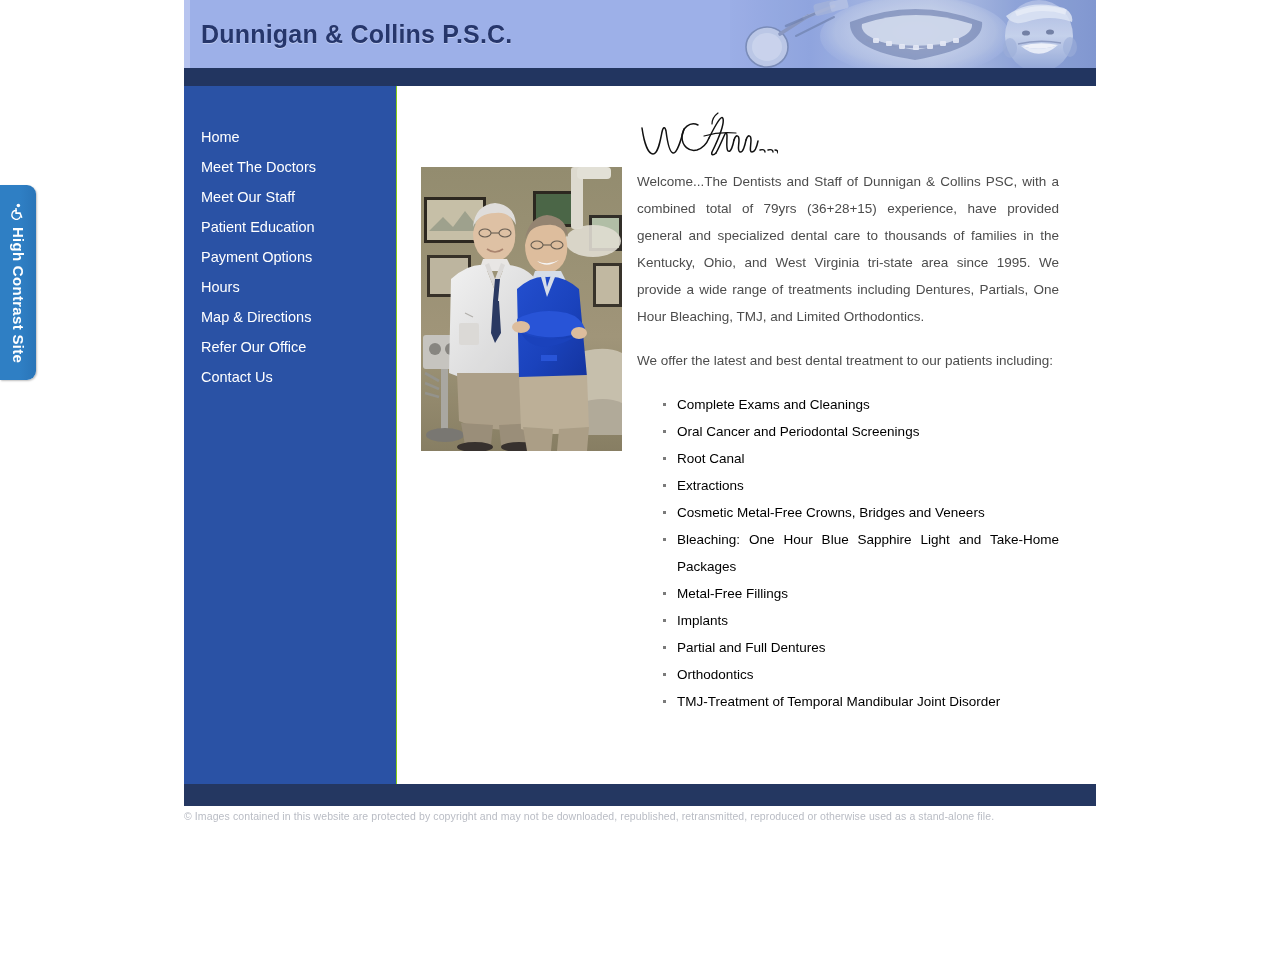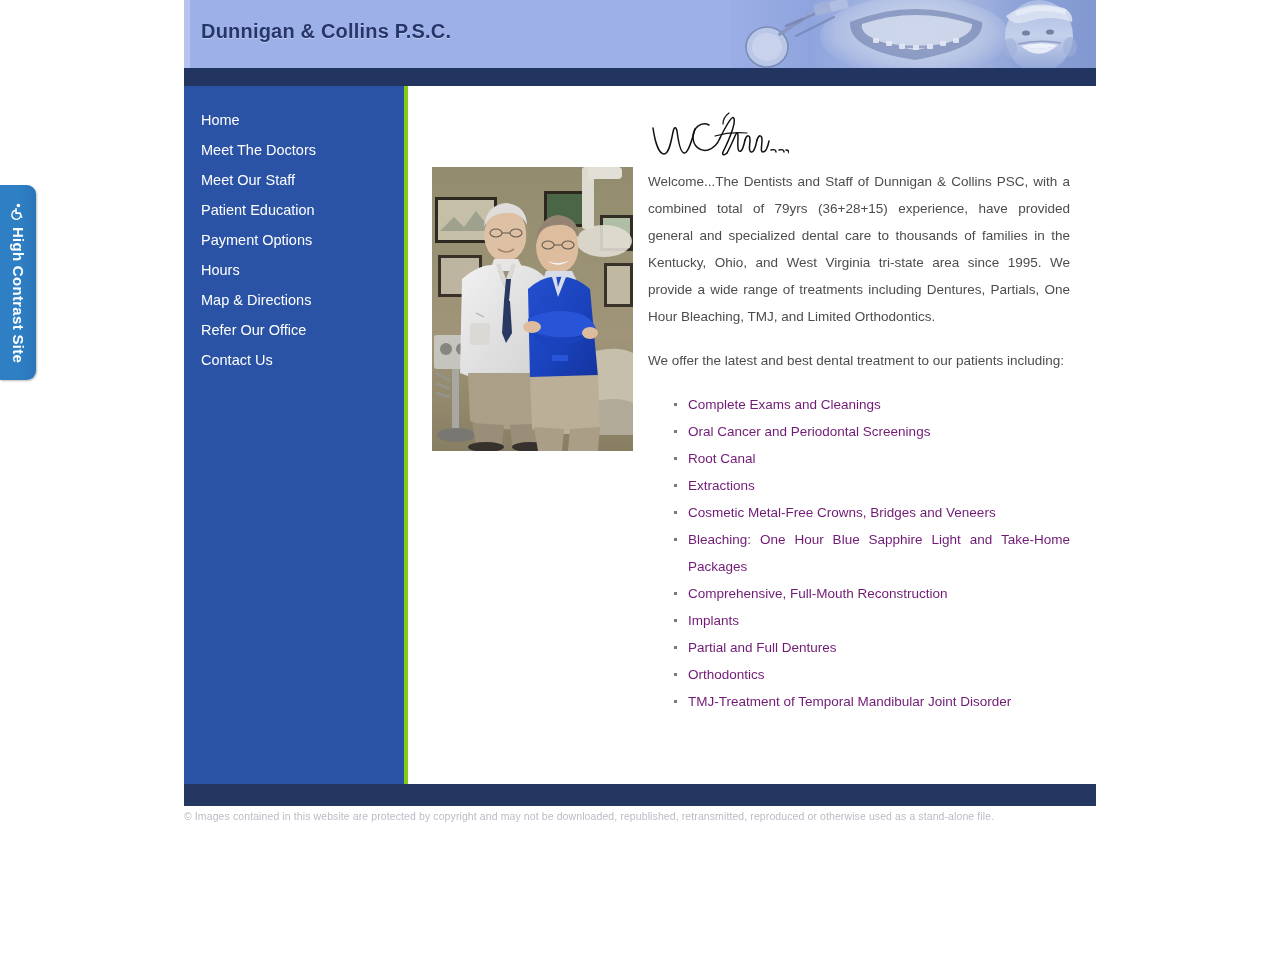--- a/index.html
+++ b/index.html
@@ -80,21 +80,21 @@
   .header-leftstrip {
     position: absolute;
     left: 0; top: 0;
     width: 6px; height: 68px;
     background: #b7c4ef;
   }
   .header-title {
     position: absolute;
     left: 17px;
     top: 20px;
-    font-size: 20px;
+    font-size: 25px;
     font-weight: bold;
     color: #26366b;
     letter-spacing: 0.2px;
     text-shadow: 0 1px 0 rgba(255,255,255,0.35);
   }
   .header-banner {
     position: absolute;
     right: 0;
     top: 0;
     width: 366px;
@@ -122,43 +122,43 @@
   .sidebar {
     position: absolute;
     left: 0; top: 0;
     width: 230px;
     height: 698px;
     background: #2a52a5;
   }
   .nav-list {
     list-style: none;
     margin: 0;
-    padding: 19px 0 0 0;
+    padding: 36px 0 0 0;
   }
   .nav-item {
     display: block;
     padding: 0 0 0 17px;
     height: 30px;
     line-height: 30px;
     color: #ffffff;
     font-size: 14.5px;
     text-decoration: none;
     cursor: pointer;
     white-space: nowrap;
   }
 
   
   .content {
     position: absolute;
-    left: 220px;
+    left: 212px;
     top: 0;
     width: 682px;
     height: 698px;
     background: #ffffff;
-    border-left: 4px solid #84cc16;
+    border-left: 1px solid #84cc16;
     box-sizing: border-box;
   }
 
   .welcome-script {
     position: absolute;
     left: 241px;
     top: 26px;
     width: 140px;
     height: 52px;
   }
@@ -191,21 +191,21 @@
   .article p.lead { text-align: justify; }
   .service-list {
     margin: 0;
     padding: 0 0 0 26px;
     list-style: none;
   }
   .service-list li {
     position: relative;
     font-size: 13.5px;
     line-height: 27px;
-    color: #701a75;
+    color: #000000;
     text-align: justify;
     margin-bottom: 0;
     padding-left: 14px;
   }
   .service-list li::before {
     content: "";
     position: absolute;
     left: 0;
     top: 12px;
     width: 3px;
@@ -485,21 +485,21 @@
         <div class="article">
           <p class="lead">Welcome...The Dentists and Staff of Dunnigan &amp; Collins PSC, with a combined total of 79yrs (36+28+15) experience, have provided general and specialized dental care to thousands of families in the Kentucky, Ohio, and West Virginia tri-state area since 1995. We provide a wide range of treatments including Dentures, Partials, One Hour Bleaching, TMJ, and Limited Orthodontics.</p>
           <p>We offer the latest and best dental treatment to our patients including:</p>
           <ul class="service-list">
             <li>Complete Exams and Cleanings</li>
             <li>Oral Cancer and Periodontal Screenings</li>
             <li>Root Canal</li>
             <li>Extractions</li>
             <li>Cosmetic Metal-Free Crowns, Bridges and Veneers</li>
             <li>Bleaching: One Hour Blue Sapphire Light and Take-Home Packages</li>
-            <li>Comprehensive, Full-Mouth Reconstruction</li>
+            <li>Metal-Free Fillings</li>
             <li>Implants</li>
             <li>Partial and Full Dentures</li>
             <li>Orthodontics</li>
             <li>TMJ-Treatment of Temporal Mandibular Joint Disorder</li>
           </ul>
         </div>
 
       </div>
     </div>
 

